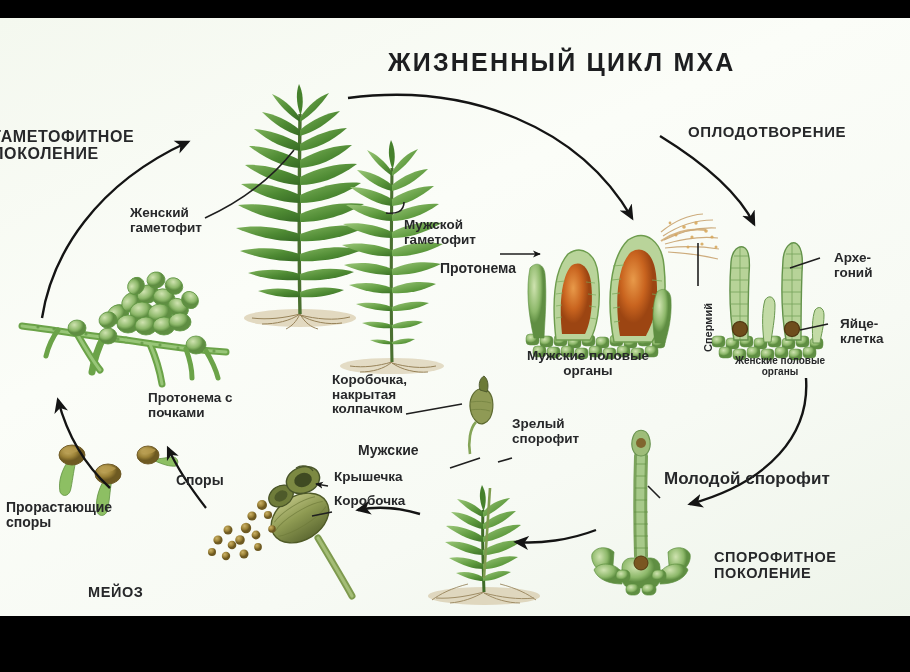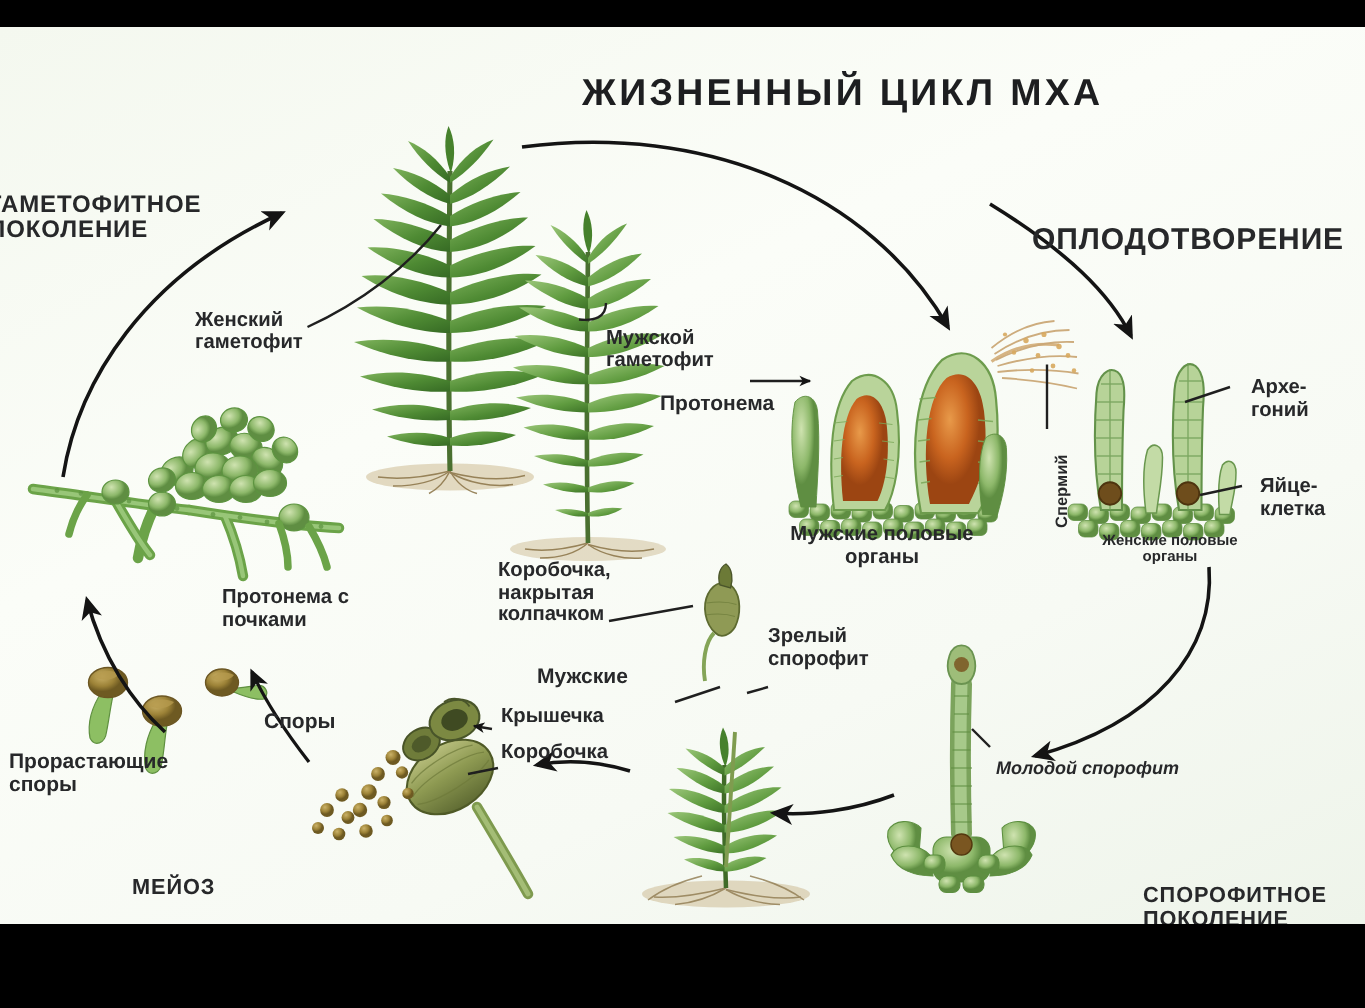--- a/index.html
+++ b/index.html
@@ -532,21 +532,21 @@
         <path d="M512,440 L498,444"></path>
         <path d="M660,480 L648,468"></path>
       </g>
     </svg>
 
     <div class="title" style="left:388px; top:30px;">ЖИЗНЕННЫЙ ЦИКЛ МХА</div>
 
     <div class="lbl caps" style="left:-8px; top:110px; font-size:16px;">ГАМЕТОФИТНОЕ
 ПОКОЛЕНИЕ</div>
 
-    <div class="lbl caps" style="left:688px; top:106px; font-size:20px;margin-top:26px;">ОПЛОДОТВОРЕНИЕ</div>
+    <div class="lbl caps" style="left:688px; top:106px; font-size:15px;">ОПЛОДОТВОРЕНИЕ</div>
 
     <div class="lbl bold" style="left:130px; top:188px; font-size:13.5px;">Женский
 гаметофит</div>
 
     <div class="lbl bold" style="left:404px; top:200px; font-size:13.5px;">Мужской
 гаметофит</div>
 
     <div class="lbl bold" style="left:440px; top:243px; font-size:14px;">Протонема</div>
 
     <div class="lbl bold" style="left:834px; top:233px; font-size:13.5px;">Архе-
@@ -569,23 +569,23 @@
 
     <div class="lbl bold" style="left:358px; top:425px; font-size:14px;">Мужские</div>
 
     <div class="lbl bold" style="left:334px; top:452px; font-size:13.5px;">Крышечка</div>
 
     <div class="lbl bold" style="left:334px; top:476px; font-size:13.5px;">Коробочка</div>
 
     <div class="lbl bold" style="left:512px; top:399px; font-size:13.5px;">Зрелый
 спорофит</div>
 
-    <div class="lbl bold" style="left:664px; top:488px; font-size:12px;font-style:italic;">Молодой спорофит</div>
-
-    <div class="lbl caps" style="left:714px; top:572px; font-size:14.5px;margin-left:48px;">СПОРОФИТНОЕ
+    <div class="lbl bold" style="left:664px; top:452px; font-size:17px;">Молодой спорофит</div>
+
+    <div class="lbl caps" style="left:714px; top:532px; font-size:14.5px;">СПОРОФИТНОЕ
 ПОКОЛЕНИЕ</div>
 
     <div class="lbl bold" style="left:148px; top:373px; font-size:13.5px;">Протонема с
 почками</div>
 
     <div class="lbl bold" style="left:176px; top:455px; font-size:14px;">Споры</div>
 
     <div class="lbl bold" style="left:6px; top:482px; font-size:14px;">Прорастающие
 споры</div>
 

